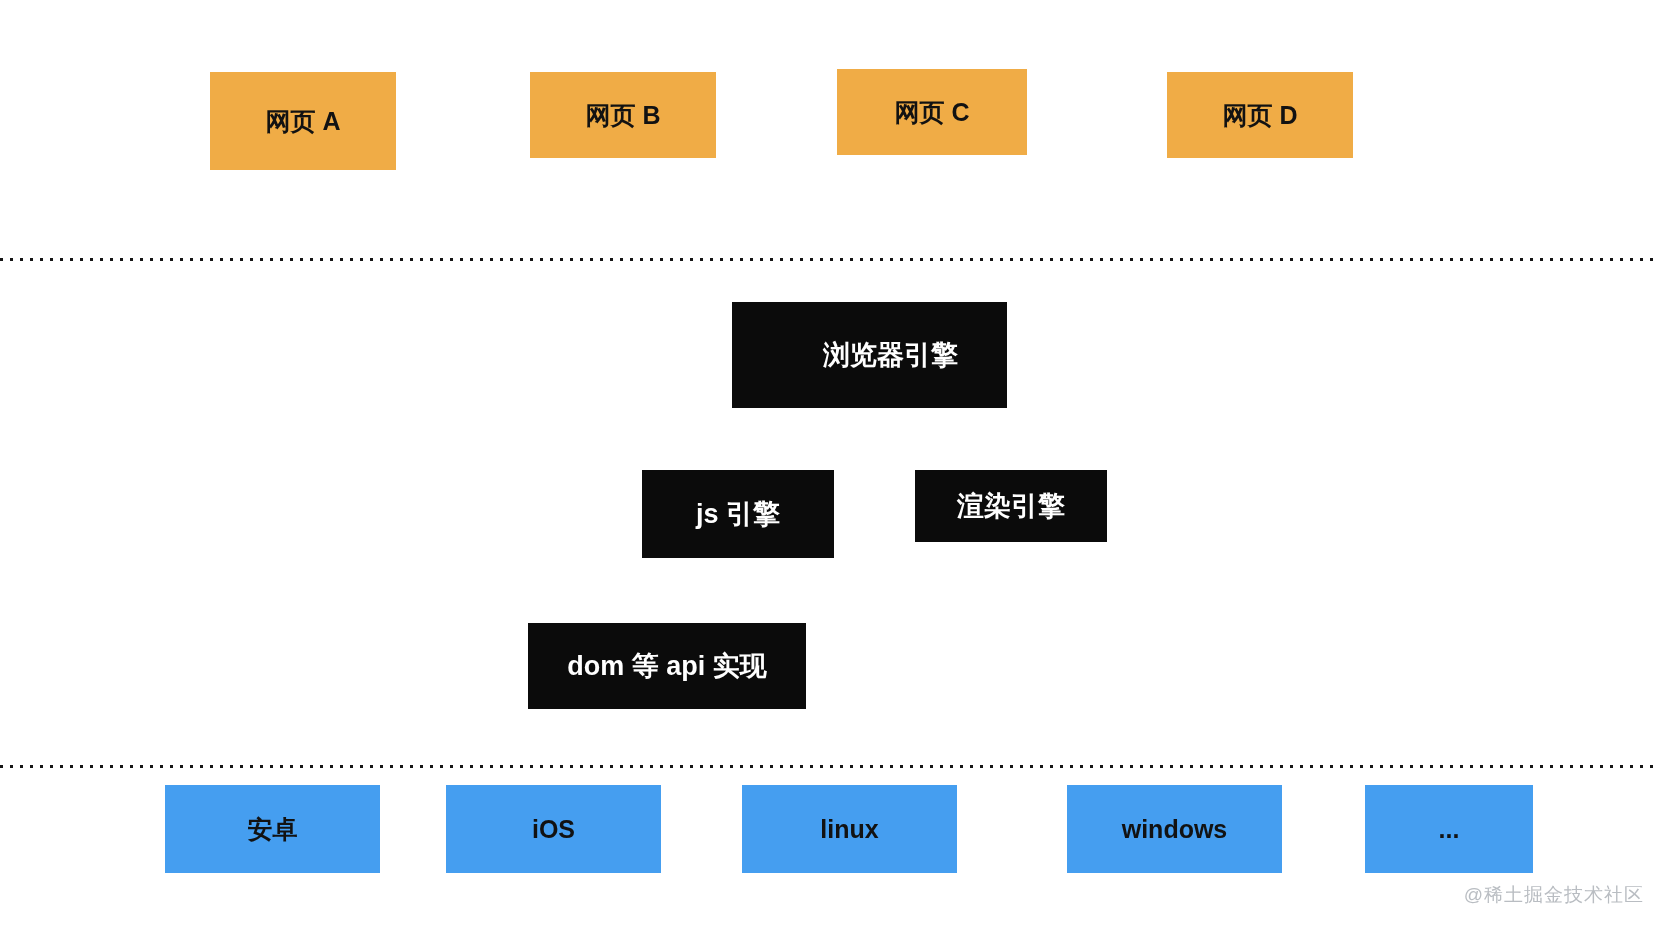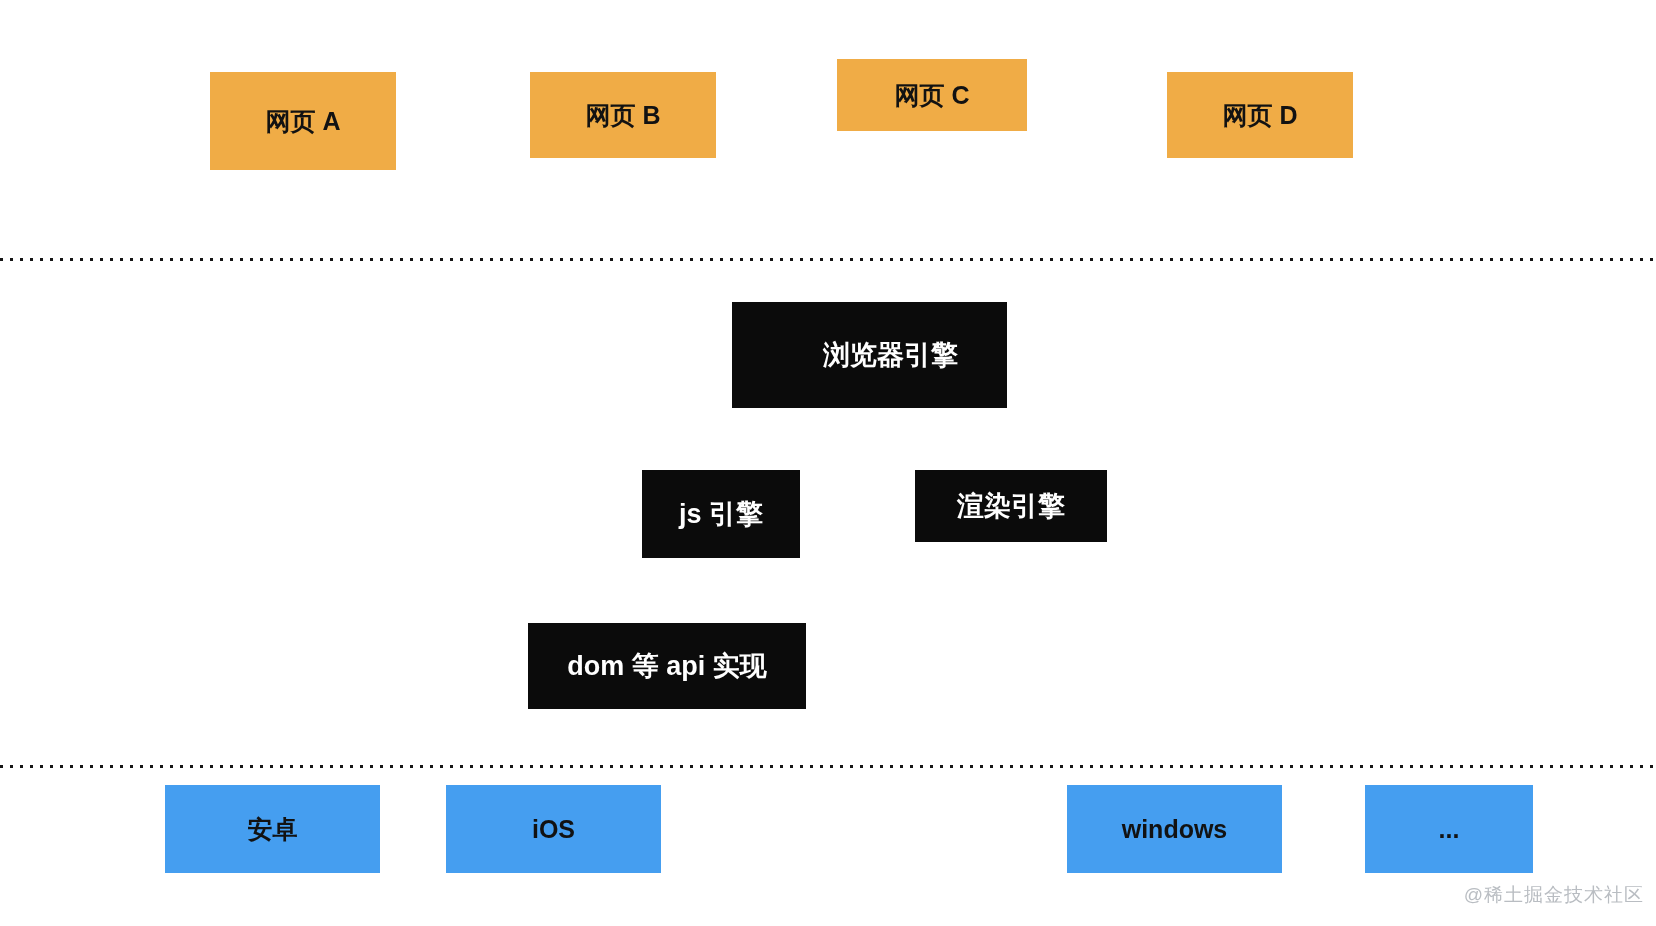--- a/index.html
+++ b/index.html
@@ -53,29 +53,29 @@
     height: 3px;
     background-image: repeating-linear-gradient(
       to right,
       var(--dotted-line) 0 3px,
       transparent 3px 10px
     );
   }
   
   .web-a { left: 210px;  top: 72px; width: 186px; height: 98px; }
   .web-b { left: 530px;  top: 72px; width: 186px; height: 86px; }
-  .web-c { left: 837px;  top: 59px; width: 190px; height: 72px; }
+  .web-c { left: 837px;  top: 69px; width: 190px; height: 86px; }
   .web-d { left: 1167px; top: 72px; width: 186px; height: 86px; }
   
   .divider-top    { top: 258px; }
   .divider-bottom { top: 765px; }
   
   .browser-engine { left: 732px; top: 302px; width: 275px; height: 106px; font-size: 28px; padding-left: 42px; }
   
-  .js-engine     { left: 642px; top: 470px; width: 158px; height: 88px; }
+  .js-engine     { left: 642px; top: 470px; width: 192px; height: 88px; }
   .render-engine { left: 915px; top: 470px; width: 192px; height: 72px; }
   
   .dom-impl    { left: 528px; top: 623px; width: 278px; height: 86px; }
   .render-impl { left: 938px; top: 623px; width: 214px; height: 86px; }
   
   .plat-android { left: 165px;  top: 785px; width: 215px; height: 88px; }
   .plat-ios     { left: 446px;  top: 785px; width: 215px; height: 88px; text-align: right; }
   .plat-linux   { left: 742px;  top: 785px; width: 215px; height: 88px; }
   .plat-windows { left: 1067px; top: 785px; width: 215px; height: 88px; }
   .plat-more    { left: 1365px; top: 785px; width: 168px; height: 88px; }
@@ -106,18 +106,19 @@
 
   <div class="box black js-engine">js 引擎</div>
   <div class="box black render-engine">渲染引擎</div>
 
   <div class="box black dom-impl">dom 等 api 实现</div>
 
   <div class="dotted-line divider-bottom"></div>
 
   <div class="box blue plat-android">安卓</div>
   <div class="box blue plat-ios">iOS</div>
+  <div class="box blue plat-linux">linux</div>
   <div class="box blue plat-windows">windows</div>
   <div class="box blue plat-more">...</div>
 
   <div class="watermark">@稀土掘金技术社区</div>
 
 </div>
 
 </body></html>

